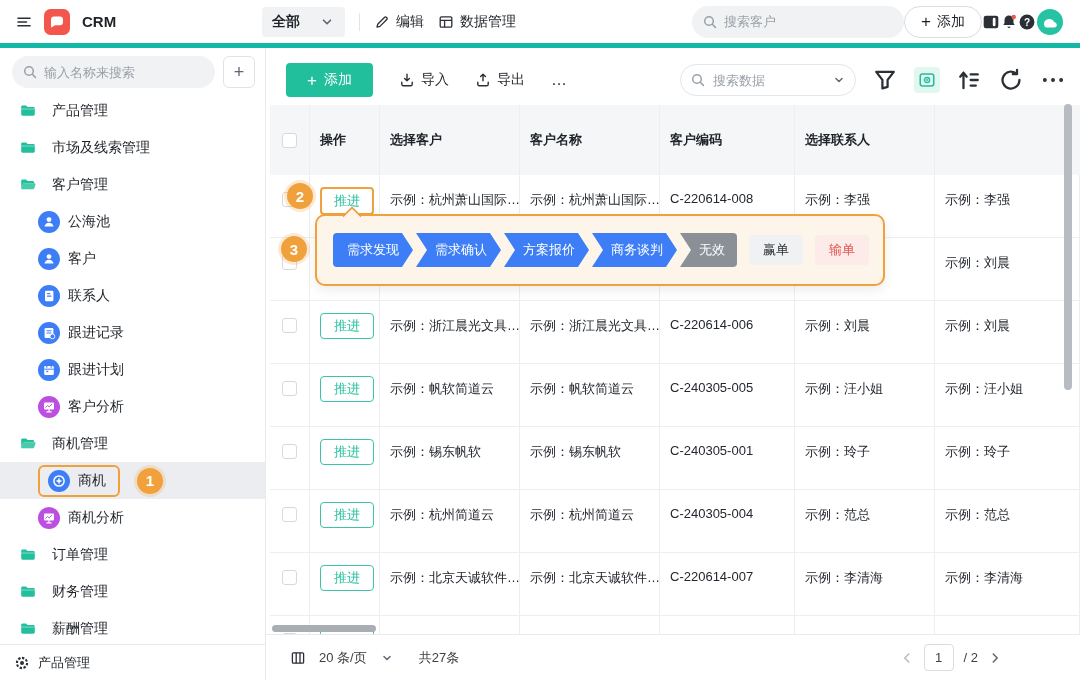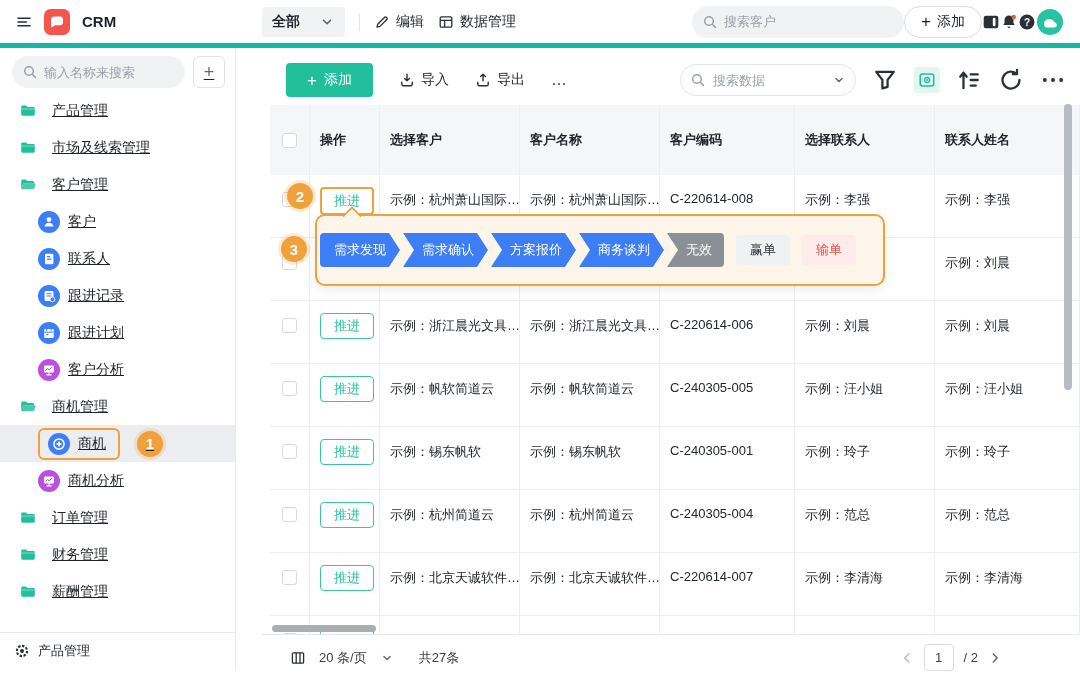--- a/index.html
+++ b/index.html
@@ -26,22 +26,22 @@
       font-family:"Liberation Sans","DejaVu Sans",sans-serif; }
   .hdr-search input::placeholder, .side-search input::placeholder, .tb-search input::placeholder { color:#9aa0a8; }
   .mag { position:absolute; left:10px; top:8px; width:16px; height:16px; }
   .add-pill { display:flex; align-items:center; gap:6px; height:32px; padding:0 16px; border:1px solid #d9dce1;
               border-radius:16px; background:#fff; font-size:14px; cursor:pointer; }
   .icon16 { width:16px; height:16px; display:inline-block; }
   .icon18 { width:18px; height:18px; display:inline-block; }
   .avatar { width:28px; height:28px; }
 
   
-  .sidebar { position:absolute; top:48px; left:0; bottom:12px; width:236px; background:#fff;
-             border-right:1px solid #e8eaed; z-index:4;text-decoration:underline; }
+  .sidebar { position:absolute; top:48px; left:0; bottom:0; width:266px; background:#fff;
+             border-right:1px solid #e8eaed; z-index:4; }
   .side-search { display:flex; align-items:center; gap:8px; margin:8px 10px 4px 12px; }
   .side-search .sfield { position:relative; flex:1; }
   .plus-btn { width:32px; height:32px; border:1px solid #e0e2e6; border-radius:6px; background:#fff;
               font-size:18px; color:#5f6672; line-height:30px; text-align:center; cursor:pointer; }
   .tree { margin-top:4px; }
   .s-item { display:flex; align-items:center; height:37px; cursor:pointer; }
   .s-item.lvl0 { padding-left:18px; gap:14px; }
   .s-item.lvl1 { padding-left:38px; gap:8px; }
   .s-item .lbl { font-size:14px; color:#1f2329; white-space:nowrap; }
   .cicon { width:22px; height:22px; border-radius:50%; display:flex; align-items:center; justify-content:center; flex:none; }
@@ -86,21 +86,21 @@
   .cbox { width:15px; height:15px; border:1px solid #d6d9de; border-radius:3px; background:#fff; cursor:pointer; }
   .t-body .cell.sel { align-items:flex-start; padding-top:17px; }
   .cell.op { padding-top:12px; }
   .adv-btn { height:26px; padding:0 13px; border:1px solid #3cc4a8; border-radius:4px; background:#fff;
              color:var(--teal); font-size:13px; cursor:pointer; font-family:inherit; }
   .adv-btn.hl { border:2px solid var(--orange); height:28px; padding:0 12px; }
 
   
   .popup { position:absolute; left:315px; top:214px; width:570px; height:72px; background:#fdf5ea;
            border:2px solid var(--orange); border-radius:10px; box-shadow:0 4px 12px rgba(0,0,0,.08);
-           display:flex; align-items:center; z-index:20; }
+           display:flex; align-items:center; padding-left:13px; z-index:20; }
   .popup:before { content:""; position:absolute; top:-7px; left:28px; width:12px; height:12px;
                   background:#fdf5ea; border-left:2px solid var(--orange); border-top:2px solid var(--orange);
                   transform:rotate(45deg); border-radius:2px 0 0 0; }
   .stage { height:34px; display:flex; align-items:center; padding:0 14px 0 19px; margin-left:3px;
            color:#fff; font-size:13px; background:var(--blue); cursor:pointer; white-space:nowrap;
            clip-path:polygon(0 0,calc(100% - 11px) 0,100% 50%,calc(100% - 11px) 100%,0 100%,11px 50%); }
   .stage.first { padding-left:14px; border-radius:4px 0 0 4px;
            clip-path:polygon(0 0,calc(100% - 11px) 0,100% 50%,calc(100% - 11px) 100%,0 100%); }
   .stage.inactive { background:#8b9097; padding:0 12px 0 19px; border-radius:0 4px 4px 0;
            clip-path:polygon(0 0,100% 0,100% 100%,0 100%,11px 50%); }
@@ -229,20 +229,29 @@
             </svg></span>
           <span class="lbl">客户管理</span>
         </div>
         <div class="s-item lvl1">
           <span class="cicon" style="background:var(--blue)">
             <svg viewBox="0 0 14 14" xmlns="http://www.w3.org/2000/svg">
               <circle cx="7" cy="4.6" r="2.4" fill="#fff"></circle>
               <path d="M2.4 11.6c.6-2.5 2.3-3.8 4.6-3.8s4 1.3 4.6 3.8z" fill="#fff"></path>
             </svg>
           </span>
+          <span class="lbl">公海池</span>
+        </div>
+        <div class="s-item lvl1">
+          <span class="cicon" style="background:var(--blue)">
+            <svg viewBox="0 0 14 14" xmlns="http://www.w3.org/2000/svg">
+              <circle cx="7" cy="4.6" r="2.4" fill="#fff"></circle>
+              <path d="M2.4 11.6c.6-2.5 2.3-3.8 4.6-3.8s4 1.3 4.6 3.8z" fill="#fff"></path>
+            </svg>
+          </span>
           <span class="lbl">客户</span>
         </div>
         <div class="s-item lvl1">
           <span class="cicon" style="background:var(--blue)">
             <svg viewBox="0 0 14 14" xmlns="http://www.w3.org/2000/svg">
               <rect x="3" y="1.8" width="8.4" height="10.4" rx="1.2" fill="#fff"></rect>
               <rect x="4.9" y="4" width="3.4" height="1.3" rx=".6" fill="var(--blue)"></rect>
               <rect x="4.9" y="6.6" width="4.6" height="1.1" rx=".55" fill="var(--blue)"></rect>
             </svg>
           </span>
@@ -414,21 +423,20 @@
     <div class="table">
       <div class="t-row t-head" id="t-head">
           <div class="cell sel">
             <span class="cbox"></span>
           </div>
           <div class="cell">操作</div>
           <div class="cell">选择客户</div>
           <div class="cell">客户名称</div>
           <div class="cell">客户编码</div>
           <div class="cell">选择联系人</div>
-          <div class="cell">联系人姓名</div>
         </div>
       <div class="t-body" id="t-body">
           <div class="t-row">
             <div class="cell sel">
               <span class="cbox"></span>
             </div>
             <div class="cell op"><button class="adv-btn hl">推进</button></div>
             <div class="cell">示例：杭州萧山国际…</div>
             <div class="cell">示例：杭州萧山国际…</div>
             <div class="cell">C-220614-008</div>

